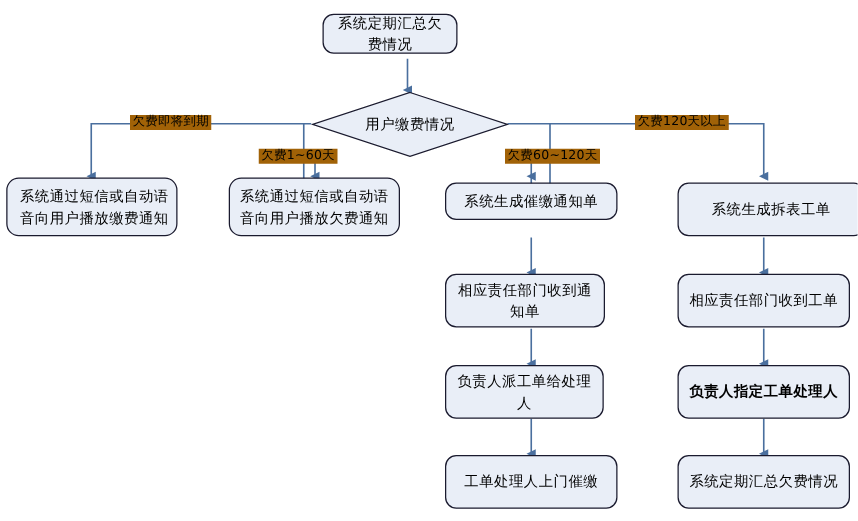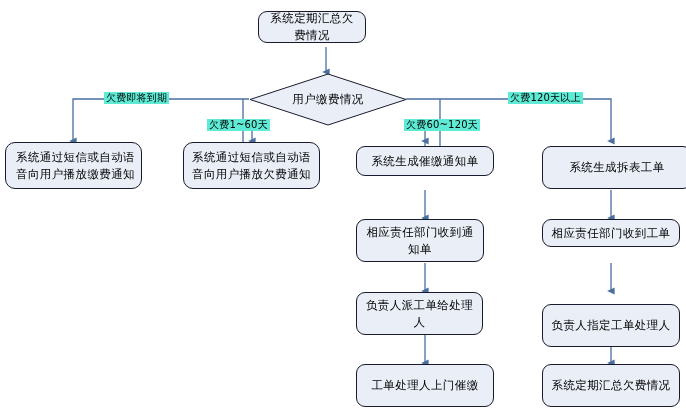--- a/index.html
+++ b/index.html
@@ -35,21 +35,21 @@
   }
   .diamond .dtext{position:relative;z-index:2;}
   .diamond svg{position:absolute;left:0;top:0;}
 
   .elabel{
     position:absolute;
     font-size:10px;
     color:#000;
     letter-spacing:0.2px;
     white-space:nowrap;
-    background:#5eead4;
+    background:#a16207;
     padding:0 2px;
     line-height:12px;
   }
 </style>
 </head>
 <body>
 
 <div id="canvas">
 
   <svg class="wires" viewBox="0 0 686 417" xmlns="http://www.w3.org/2000/svg">
@@ -115,23 +115,23 @@
   <div class="node" style="left:356px;top:292px;width:127px;height:43px;">
     <span>负责人派工单给处理人</span>
   </div>
   <div class="node" style="left:356px;top:364px;width:138px;height:43px;">
     <span>工单处理人上门催缴</span>
   </div>
 
   <div class="node" style="left:542px;top:146px;width:150px;height:43px;">
     <span>系统生成拆表工单</span>
   </div>
-  <div class="node" style="left:542px;top:219px;width:138px;height:28px;">
+  <div class="node" style="left:542px;top:219px;width:138px;height:43px;">
     <span>相应责任部门收到工单</span>
   </div>
-  <div class="node" style="left:542px;top:304px;width:138px;height:43px;">
+  <div class="node" style="left:542px;top:292px;width:138px;height:43px;font-weight:bold;">
     <span>负责人指定工单处理人</span>
   </div>
   <div class="node" style="left:542px;top:364px;width:138px;height:43px;">
     <span>系统定期汇总欠费情况</span>
   </div>
 
 </div>
 
 </body></html>

